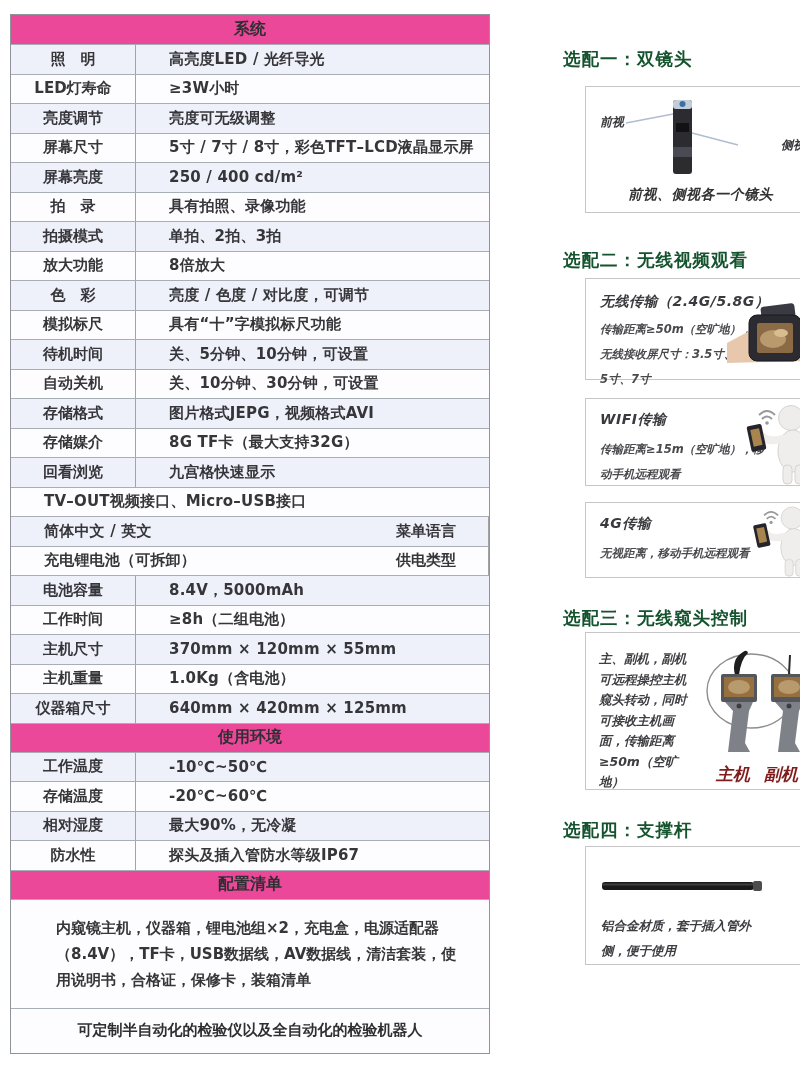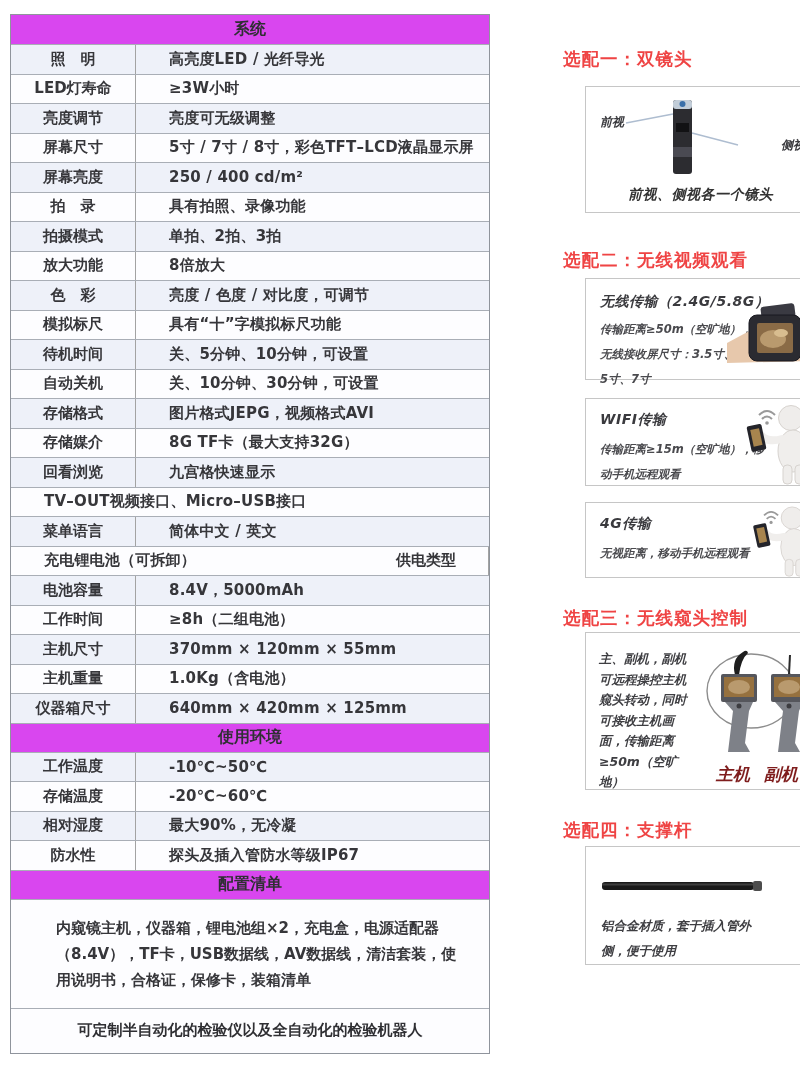--- a/index.html
+++ b/index.html
@@ -9,21 +9,21 @@
     font-family:"DejaVu Sans","Liberation Sans",sans-serif;
     color:#333;
   }
   
   .spec-table {
     position:absolute; left:10px; top:14px; width:480px;
     border:1px solid #8f949c; background:#fff;
   }
   .sec-header {
     height:29px; display:flex; align-items:center; justify-content:center;
-    background:#d946ef; font-size:16px; font-weight:700; color:#2f2f33;
+    background:#ec4899; font-size:16px; font-weight:700; color:#2f2f33;
     border-top:1px solid #a9aeb6;
   }
   .spec-table > .sec-header:first-child { border-top:none; }
   .sec-body .row {
     display:flex; height:29.5px; align-items:stretch;
     border-top:1px solid #a9aeb6; background:#fdfdff;
   }
   .sec-body .row:nth-child(odd) { background:#eef1f9; }
   .cell { display:flex; align-items:center; font-size:15px; font-weight:600; color:#36363a; }
   .cell.label { width:125px; justify-content:center; border-right:1px solid #a3a3a3; text-align:center; }
@@ -33,21 +33,21 @@
     padding:15px 28px 15px 45px; font-size:15px; font-weight:600;
     line-height:26px; color:#36363a; text-align:left;
   }
   .note-cell {
     border-top:1px solid #a9aeb6; background:#fdfdff; height:45px;
     display:flex; align-items:center; justify-content:center;
     font-size:15px; font-weight:700; color:#2f2f33;
   }
   
   .opt-title {
-    position:absolute; left:563px; font-size:17.5px; font-weight:700; color:#ef4444;
+    position:absolute; left:563px; font-size:17.5px; font-weight:700; color:#14532d;
     letter-spacing:1px; white-space:nowrap;
   }
   .opt-box {
     position:absolute; left:585px; width:231px;
     border:1px solid #c6c6c6; background:#fff;font-style:italic;
   }
   .box-heading { font-size:14px; font-weight:700; color:#3a3a3e; letter-spacing:0.5px; }
   .box-desc { font-size:11.5px; font-weight:600; color:#4a4a4e; line-height:25px; }
   
   .probe-wrap { position:relative; width:100%; height:90px; }
@@ -133,22 +133,22 @@
           <div class="cell value">8G TF卡（最大支持32G）</div>
         </div>
       <div class="row">
           <div class="cell label">回看浏览</div>
           <div class="cell value">九宫格快速显示</div>
         </div>
       <div class="row">
           <div class="cell value">TV–OUT视频接口、Micro–USB接口</div>
         </div>
       <div class="row">
+          <div class="cell value">简体中文 / 英文</div>
           <div class="cell label">菜单语言</div>
-          <div class="cell value">简体中文 / 英文</div>
         </div>
       <div class="row">
           <div class="cell value">充电锂电池（可拆卸）</div>
           <div class="cell label">供电类型</div>
         </div>
       <div class="row">
           <div class="cell label">电池容量</div>
           <div class="cell value">8.4V，5000mAh</div>
         </div>
       <div class="row">

